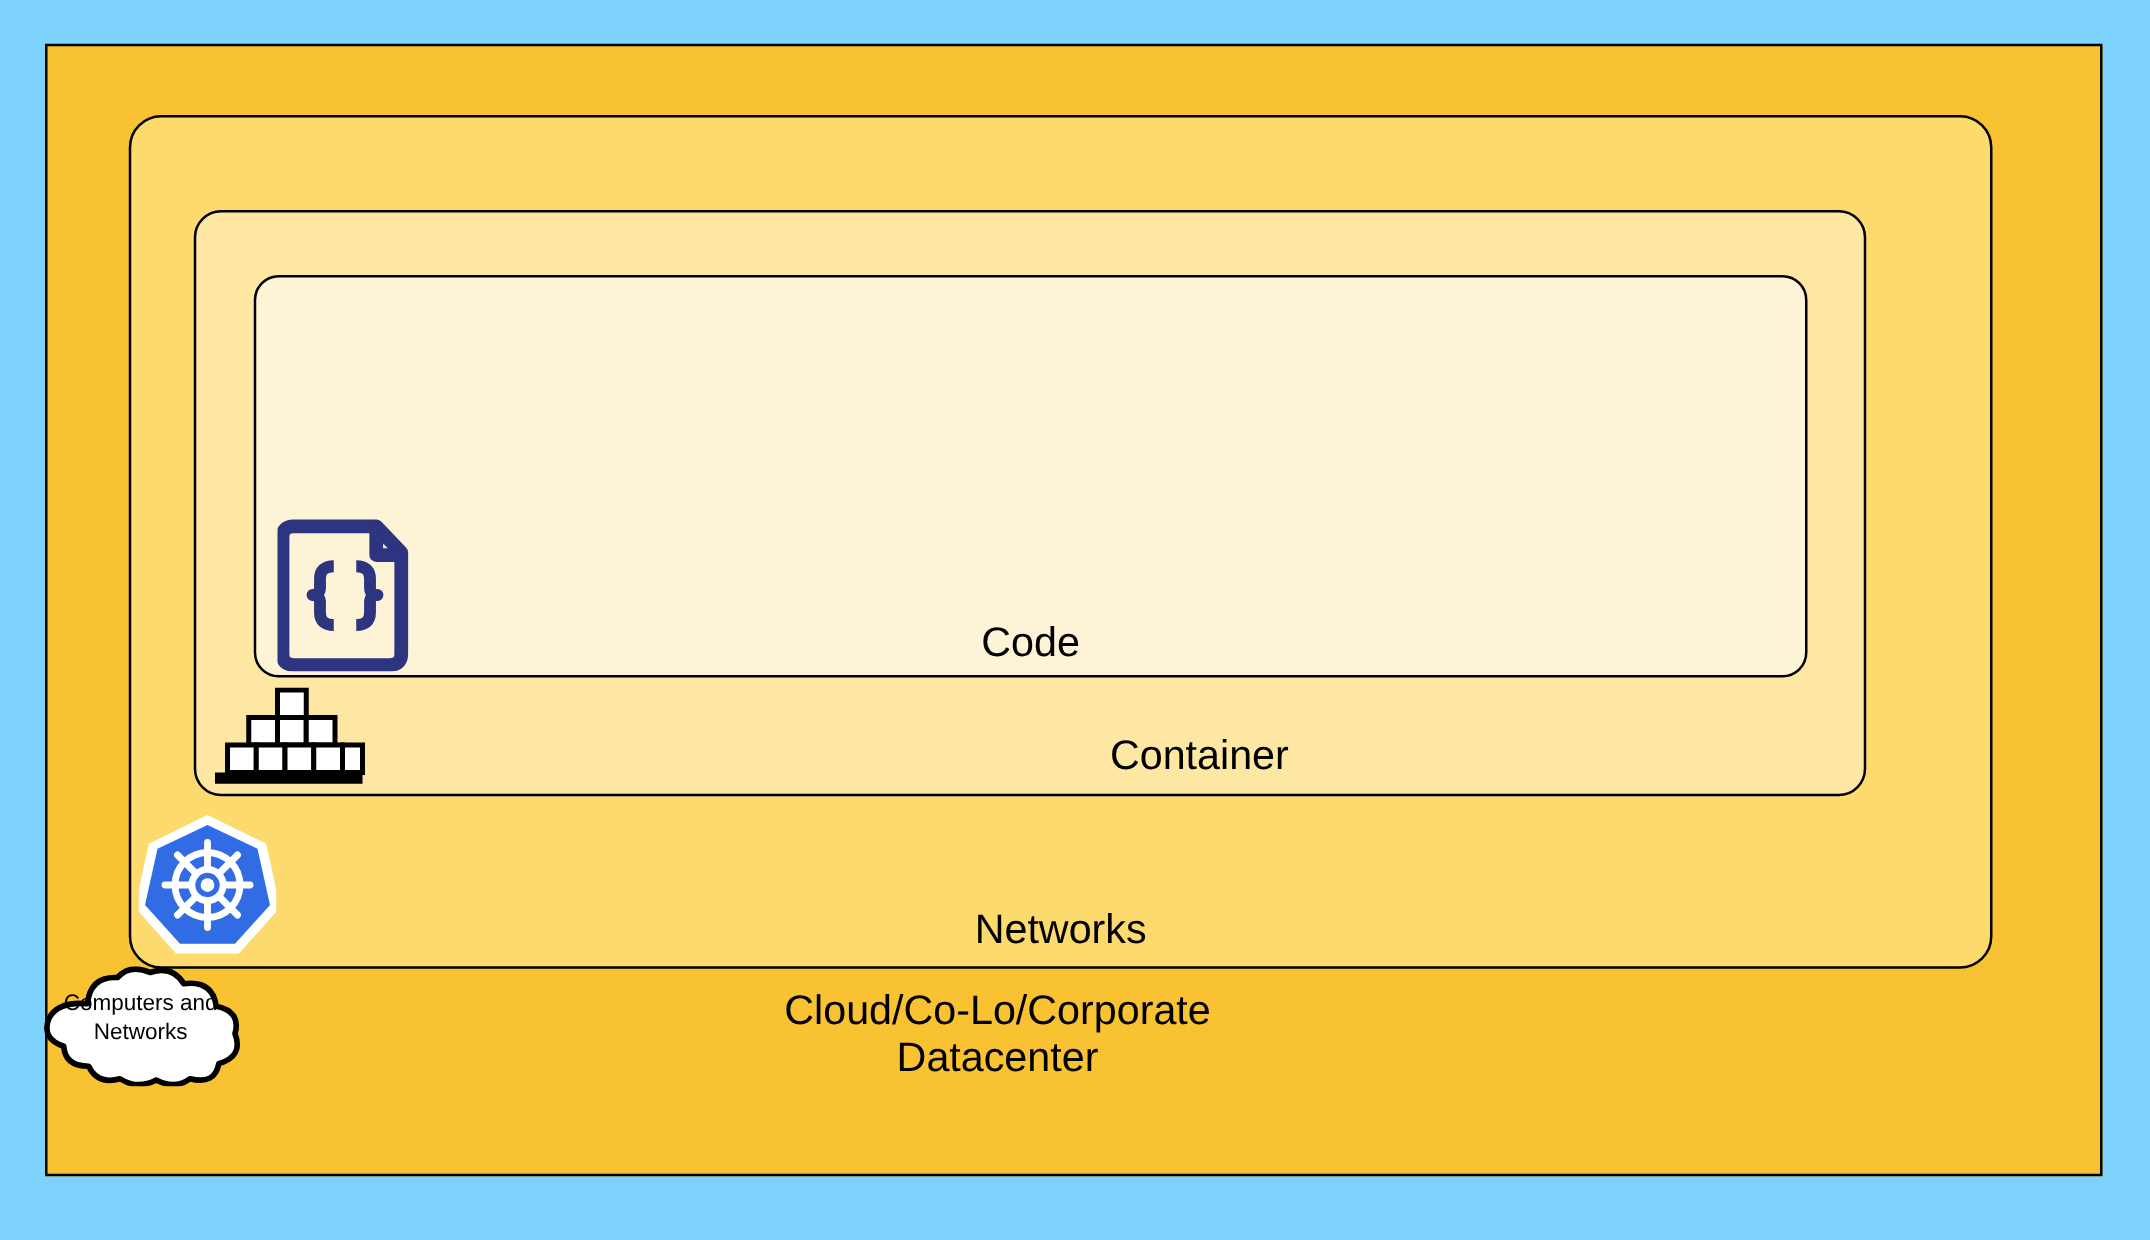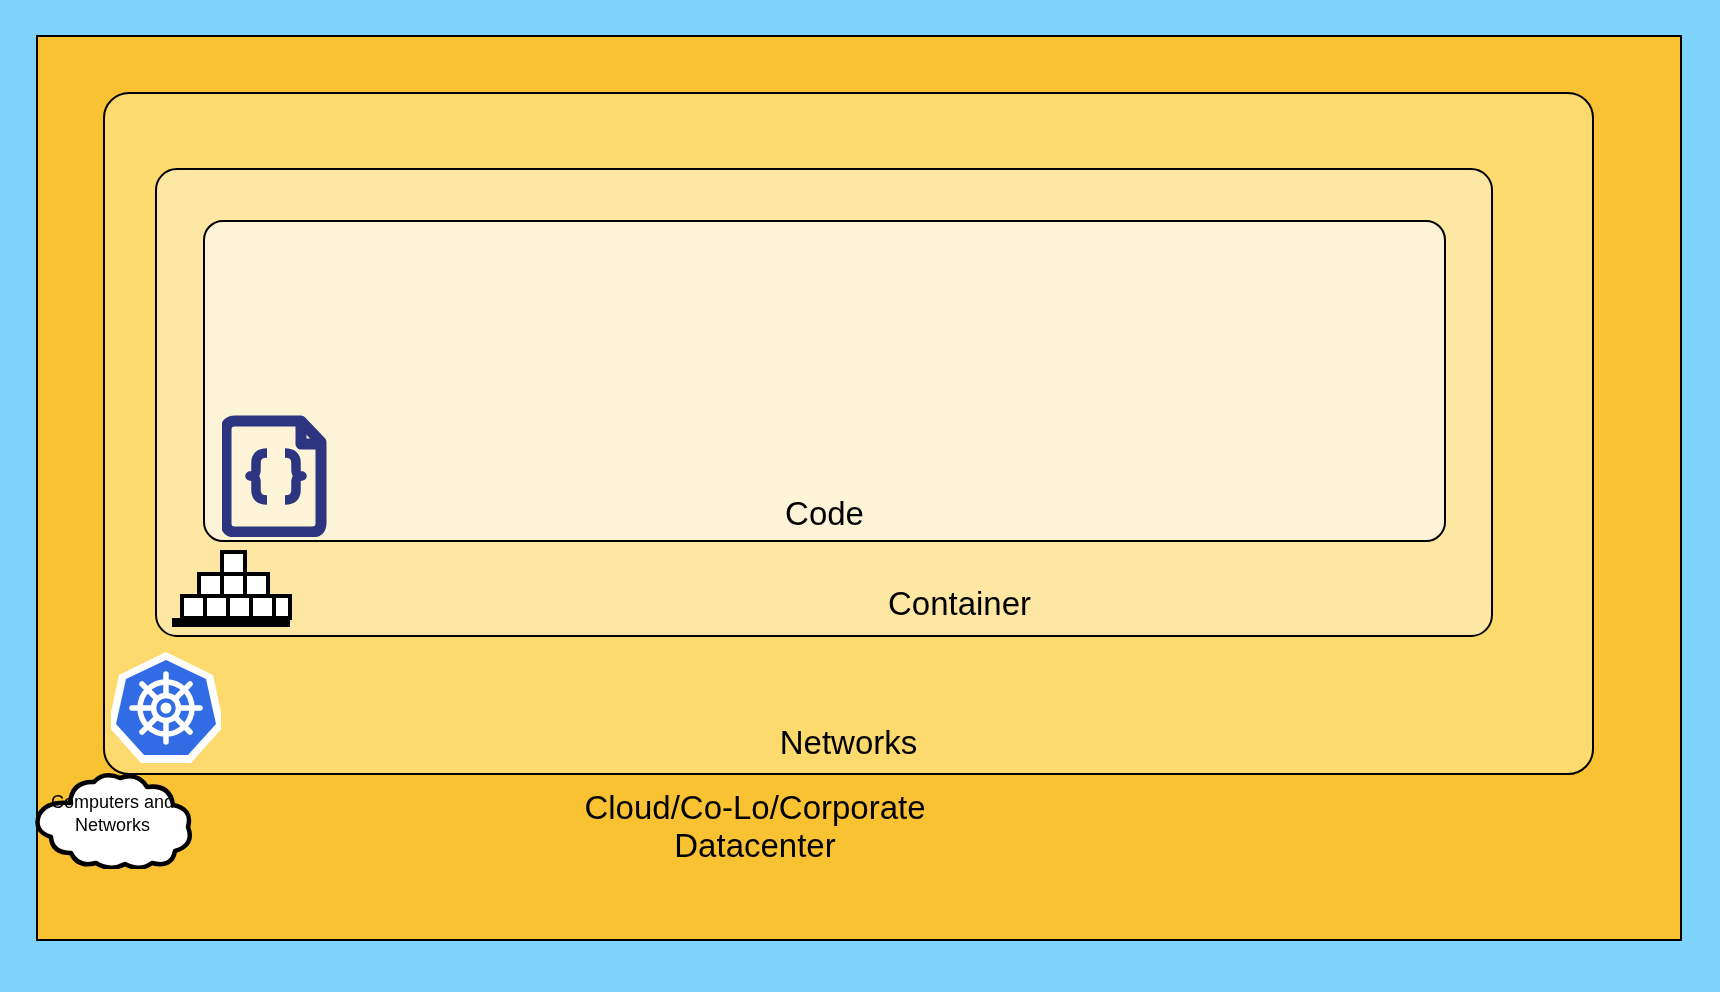--- a/index.html
+++ b/index.html
@@ -95,20 +95,21 @@
   .label-cluster {
     left: 103px;
     top: 724px;
     width: 1491px;
   }
 
   .label-datacenter {
     left: 36px;
     top: 789px;
     width: 1438px;
+    padding-left: 43px;
   }
 
   
   .icon-box {
     position: absolute;
   }
 
   .icon-code {
     left: 222px;
     top: 412px;

